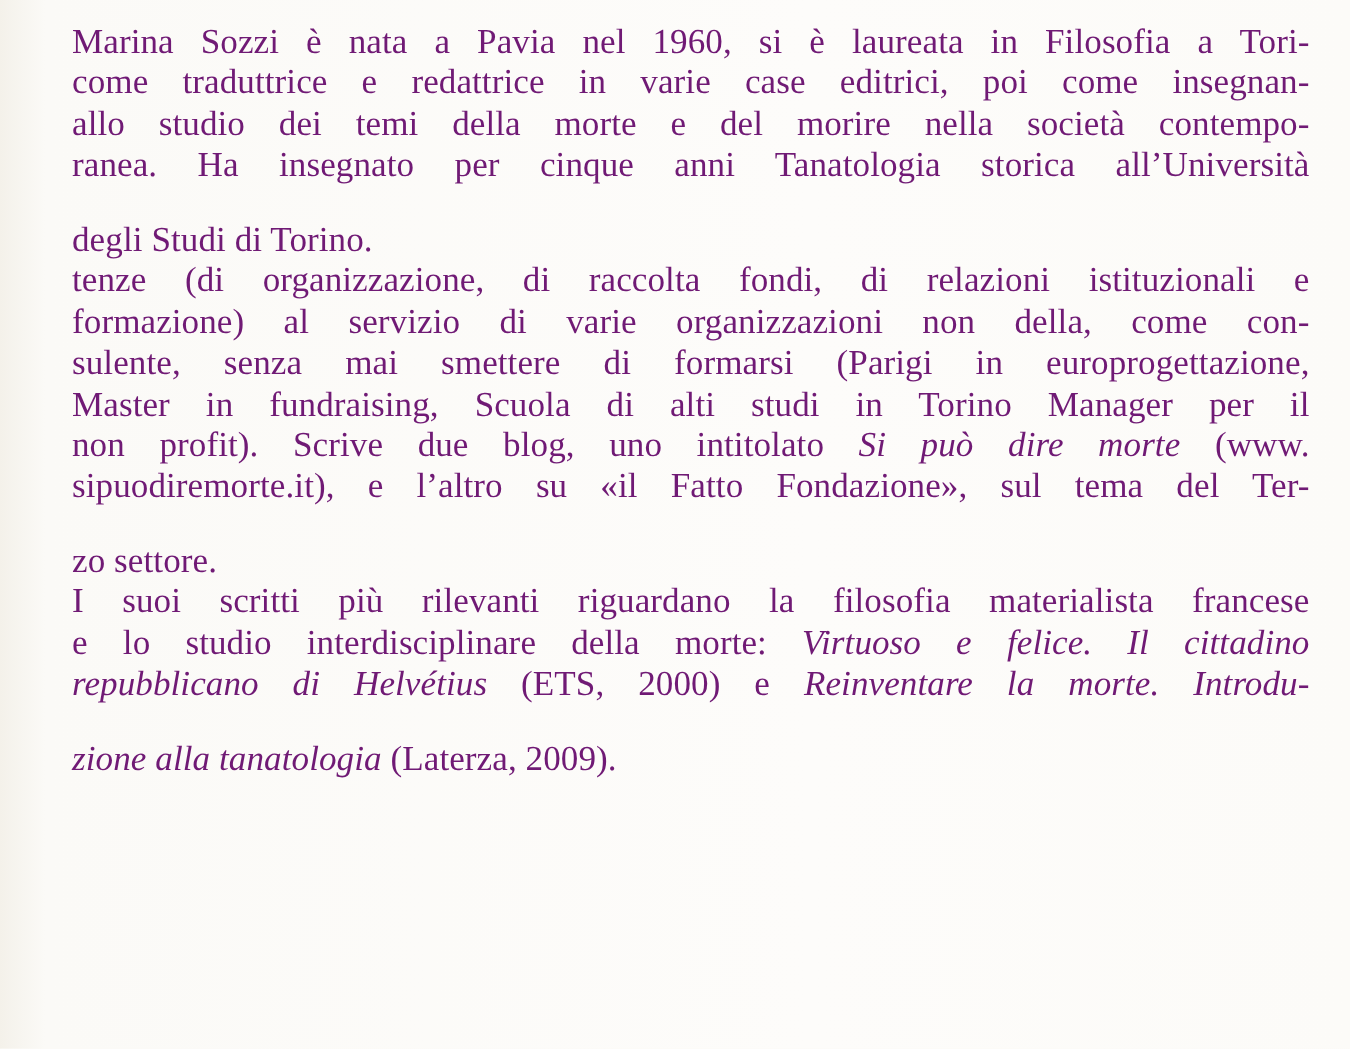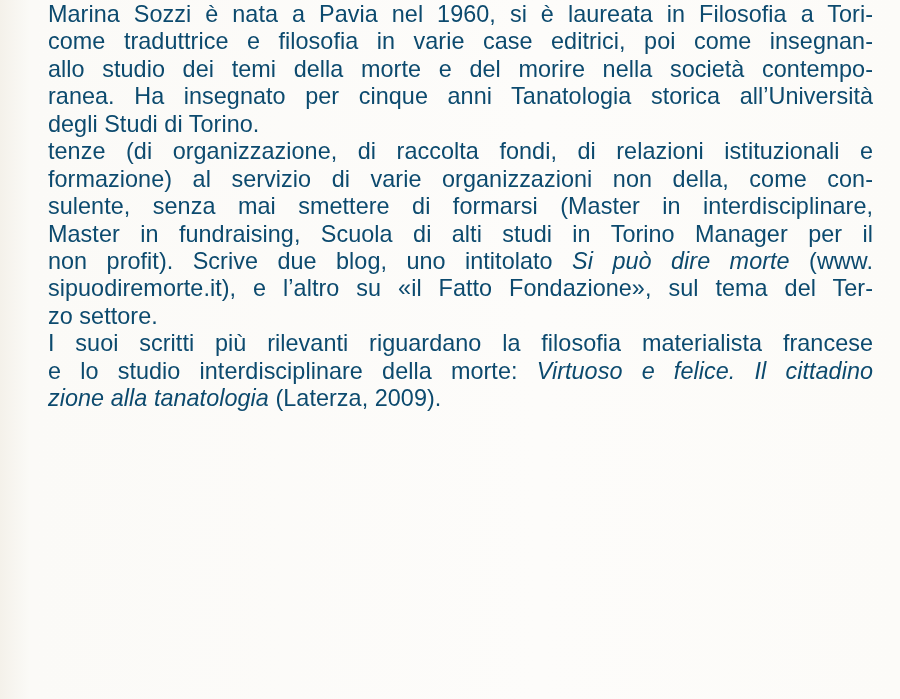--- a/index.html
+++ b/index.html
@@ -10,59 +10,61 @@
     width: 900px;
     height: 699px;
     overflow: hidden;
     background: #fbfaf7;
     background-image: linear-gradient(90deg, #f4f1ea 0px, #fbfaf7 30px, #fdfcfa 60%, #fcfbf8 100%);
     position: relative;
   }
   .page {
     position: absolute;
     left: 48px;
-    top: 1px;
+    top: 15px;
     width: 825px;
-    font-family: Liberation Sans, sans-serif;
+    font-family: Liberation Serif, serif;
     font-size: 23.4px;
     line-height: 27.45px;
-    color: #0c4a6e;
+    color: #701a75;
     letter-spacing: 0.05px;
   }
   .line {
     display: block;
     white-space: nowrap;
     text-align: justify;
     text-align-last: justify;
     height: 27.45px;
   }
   .line.last {
     text-align-last: left;
+    margin-top: 22px;
   }
   .seg { white-space: pre; }
   .seg.italic { font-style: italic; }
 </style>
 </head>
 <body>
 
 <div class="page" id="page">
     <div>
       <span class="line"><span class="seg">Marina Sozzi è nata a Pavia nel 1960, si è laureata in Filosofia a Tori-</span></span>
-      <span class="line"><span class="seg">come traduttrice e filosofia in varie case editrici, poi come insegnan-</span></span>
+      <span class="line"><span class="seg">come traduttrice e redattrice in varie case editrici, poi come insegnan-</span></span>
       <span class="line"><span class="seg">allo studio dei temi della morte e del morire nella società contempo-</span></span>
       <span class="line"><span class="seg">ranea. Ha insegnato per cinque anni Tanatologia storica all’Università</span></span>
       <span class="line last"><span class="seg">degli Studi di Torino.</span></span>
     </div>
     <div>
       <span class="line"><span class="seg">tenze (di organizzazione, di raccolta fondi, di relazioni istituzionali e</span></span>
       <span class="line"><span class="seg">formazione) al servizio di varie organizzazioni non della, come con-</span></span>
-      <span class="line"><span class="seg">sulente, senza mai smettere di formarsi (Master in interdisciplinare,</span></span>
+      <span class="line"><span class="seg">sulente, senza mai smettere di formarsi (Parigi in europrogettazione,</span></span>
       <span class="line"><span class="seg">Master in fundraising, Scuola di alti studi in Torino Manager per il</span></span>
       <span class="line"><span class="seg">non profit). Scrive due blog, uno intitolato </span><span class="seg italic">Si può dire morte</span><span class="seg"> (www.</span></span>
       <span class="line"><span class="seg">sipuodiremorte.it), e l’altro su «il Fatto Fondazione», sul tema del Ter-</span></span>
       <span class="line last"><span class="seg">zo settore.</span></span>
     </div>
     <div>
       <span class="line"><span class="seg">I suoi scritti più rilevanti riguardano la filosofia materialista francese</span></span>
       <span class="line"><span class="seg">e lo studio interdisciplinare della morte: </span><span class="seg italic">Virtuoso e felice. Il cittadino</span></span>
+      <span class="line"><span class="seg italic">repubblicano di Helvétius</span><span class="seg"> (ETS, 2000) e </span><span class="seg italic">Reinventare la morte. Introdu-</span></span>
       <span class="line last"><span class="seg italic">zione alla tanatologia</span><span class="seg"> (Laterza, 2009).</span></span>
     </div>
   </div>
 
 </body></html>

